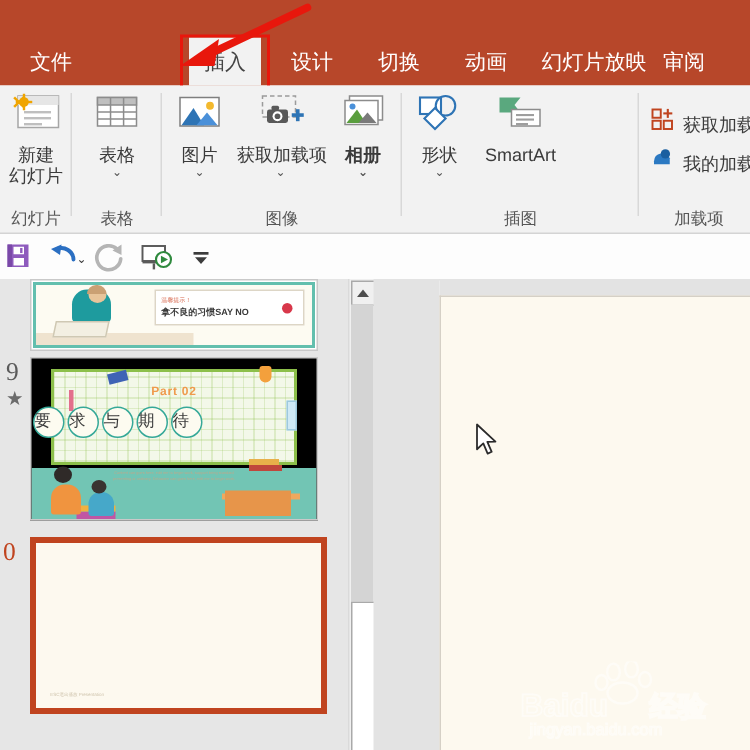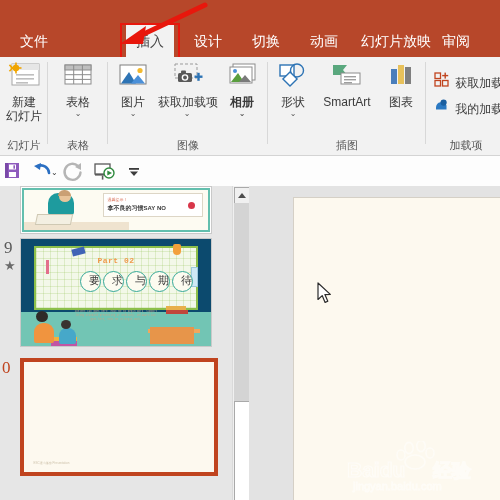--- a/index.html
+++ b/index.html
@@ -93,29 +93,29 @@
   .t8 .person{position:absolute;left:14%;top:14%;width:26px;height:22px;border-radius:10px 10px 3px 3px;background:#1e9b9e;}
   .t8 .head{position:absolute;left:20%;top:9%;width:12px;height:11px;border-radius:50%;background:#e8c49a;}
   .t8 .hair{position:absolute;left:19.5%;top:7%;width:13px;height:6px;border-radius:6px 6px 0 0;background:#caa074;}
   .t8 .book{position:absolute;left:8%;bottom:18%;width:34px;height:9px;background:#f3efe2;border:1px solid #cfc8b3;transform:skewX(-12deg);}
   .t8 .note{position:absolute;right:4%;top:14%;width:52%;height:46%;background:#ffffff;border:1px solid #ddd6c6;}
   .t8 .nt1{position:absolute;left:4%;top:12%;font-size:4px;color:#d86b52;white-space:nowrap;}
   .t8 .nt2{position:absolute;left:4%;top:45%;font-size:6px;color:#3a3a3a;font-weight:bold;white-space:nowrap;}
   .t8 .cherry{position:absolute;right:8%;top:38%;width:7px;height:7px;border-radius:50%;background:#d8374a;}
 
   
-  .t9{background:#0c4a6e;font-family:Liberation Mono, monospace;}
+  .t9{background:#000000;}
   .t9 .grid{position:absolute;left:7%;top:7%;right:7%;bottom:34%;border:2px solid #8cbf4a;
     background:
       repeating-linear-gradient(0deg,rgba(140,191,74,.22) 0 1px,transparent 1px 7px),
       repeating-linear-gradient(90deg,rgba(140,191,74,.22) 0 1px,transparent 1px 7px),
       #f3f8e9;}
   .t9 .ground{position:absolute;left:0;right:0;bottom:0;height:32%;background:#72c5b4;}
   .t9 .part{position:absolute;left:0;right:0;top:16%;text-align:center;font-size:8px;color:#ef9a4c;font-weight:bold;letter-spacing:.5px;}
-  .t9 .circles{position:absolute;left:0;right:17px;top:30%;text-align:right;}
+  .t9 .circles{position:absolute;left:0;right:4px;top:30%;text-align:left;}
   .t9 .circles span{
     display:inline-block;width:19px;height:19px;line-height:19px;border-radius:50%;
     border:1px solid #35a898;background:#fdfbf0;color:#3b3b3b;font-size:11px;margin:0 1px;
   }
   .t9 .para{position:absolute;left:28%;right:28%;bottom:22%;text-align:center;font-size:2.6px;color:#bda98c;line-height:4px;}
   .t9 .kidA{position:absolute;left:7%;bottom:3%;width:20px;height:20px;border-radius:9px 9px 2px 2px;background:#f0943f;}
   .t9 .kidAh{position:absolute;left:8%;bottom:22%;width:12px;height:11px;border-radius:50%;background:#2f2a28;}
   .t9 .kidB{position:absolute;left:20%;bottom:2%;width:17px;height:16px;border-radius:8px 8px 2px 2px;background:#46a8c9;}
   .t9 .kidBh{position:absolute;left:21%;bottom:16%;width:10px;height:9px;border-radius:50%;background:#3a3330;}
   .t9 .stack1{position:absolute;left:16%;bottom:0;width:26px;height:5px;background:#c155a4;}
@@ -305,30 +305,20 @@
           <svg width="34" height="30" viewBox="0 0 34 30">
             <path d="M3 4 L17 4 L13 9 L17 14 L3 14 Z" fill="#5aa87e"></path>
             <rect x="11" y="12" width="19" height="11" fill="#ffffff" stroke="#8c8c8c"></rect>
             <rect x="14" y="15" width="12" height="1.4" fill="#9e9e9e"></rect>
             <rect x="14" y="18" width="12" height="1.4" fill="#9e9e9e"></rect>
             <rect x="14" y="21" width="8" height="1.4" fill="#9e9e9e"></rect>
           </svg>
         </span>
         <span class="lbl">SmartArt</span>
       </div>
-      <div class="btn" style="left:110px;width:46px;">
-        <span class="ico">
-          <svg width="32" height="30" viewBox="0 0 32 30">
-            <rect x="6" y="8" width="6" height="15" fill="#4a7ebb"></rect>
-            <rect x="13" y="4" width="6" height="19" fill="#e8c15a"></rect>
-            <rect x="20" y="6" width="6" height="17" fill="#7f7f7f"></rect>
-          </svg>
-        </span>
-        <span class="lbl">图表</span>
-      </div>
       <div class="grp-label">插图</div>
       <div class="sep"></div>
     </div>
 
     <div class="grp" style="left:426px;width:90px;">
       <div class="sbtn" style="left:8px;top:14px;">
         <span class="ico">
           <svg width="15" height="15" viewBox="0 0 15 15">
             <rect x="1" y="1" width="5.5" height="5.5" fill="none" stroke="#c0441f" stroke-width="1.3"></rect>
             <rect x="1" y="8.5" width="5.5" height="5.5" fill="none" stroke="#c0441f" stroke-width="1.3"></rect>

